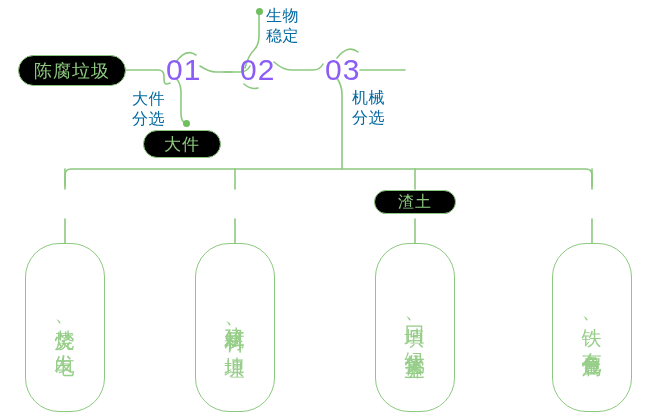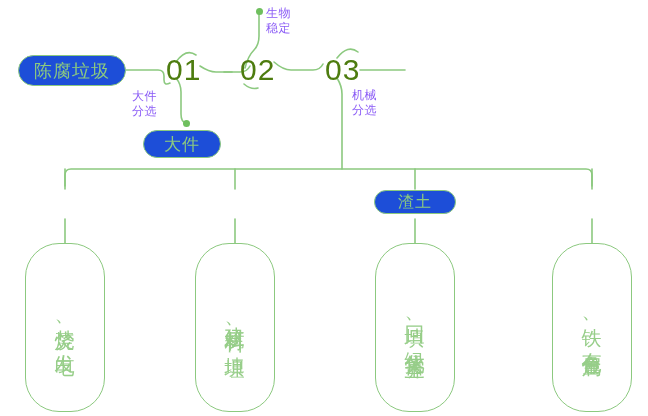--- a/index.html
+++ b/index.html
@@ -15,21 +15,21 @@
 
   
   .pill{
     position:absolute;
     box-sizing:border-box;
     border:1.6px solid #8CC97F;
     border-radius:999px;
     color:#8CC97F;
     display:flex;align-items:center;justify-content:center;
     letter-spacing:1px;
-    background:#1d4ed8;
+    background:#000000;
     white-space:nowrap;
   }
   
   .vbox{
     position:absolute;
     box-sizing:border-box;
     border:1.4px solid #8CC97F;
     border-radius:34px;
     background:#fff;
     display:flex;align-items:center;justify-content:center;
@@ -40,32 +40,32 @@
     color:#97CE89;
     font-size:20px;
     line-height:1.5;
     letter-spacing:2px;
     text-align:center;
     max-height:150px;
   }
   
   .stagenum{
     position:absolute;
-    color:#4d7c0f;
+    color:#8b5cf6;
     font-size:30px;
     font-weight:300;
     letter-spacing:1px;
     line-height:1;
     font-family:"Liberation Sans","DejaVu Sans",sans-serif;
   }
   
   .anno{
     position:absolute;
-    color:#8b5cf6;
-    font-size:12px;
+    color:#0369a1;
+    font-size:16px;
     line-height:1.25;
     letter-spacing:0.5px;
     white-space:pre-line;
     font-family:"Liberation Sans","DejaVu Sans",sans-serif;
   }
   .dot{
     position:absolute;
     width:7px;height:7px;border-radius:50%;
     background:#6FBF5E;
   }

